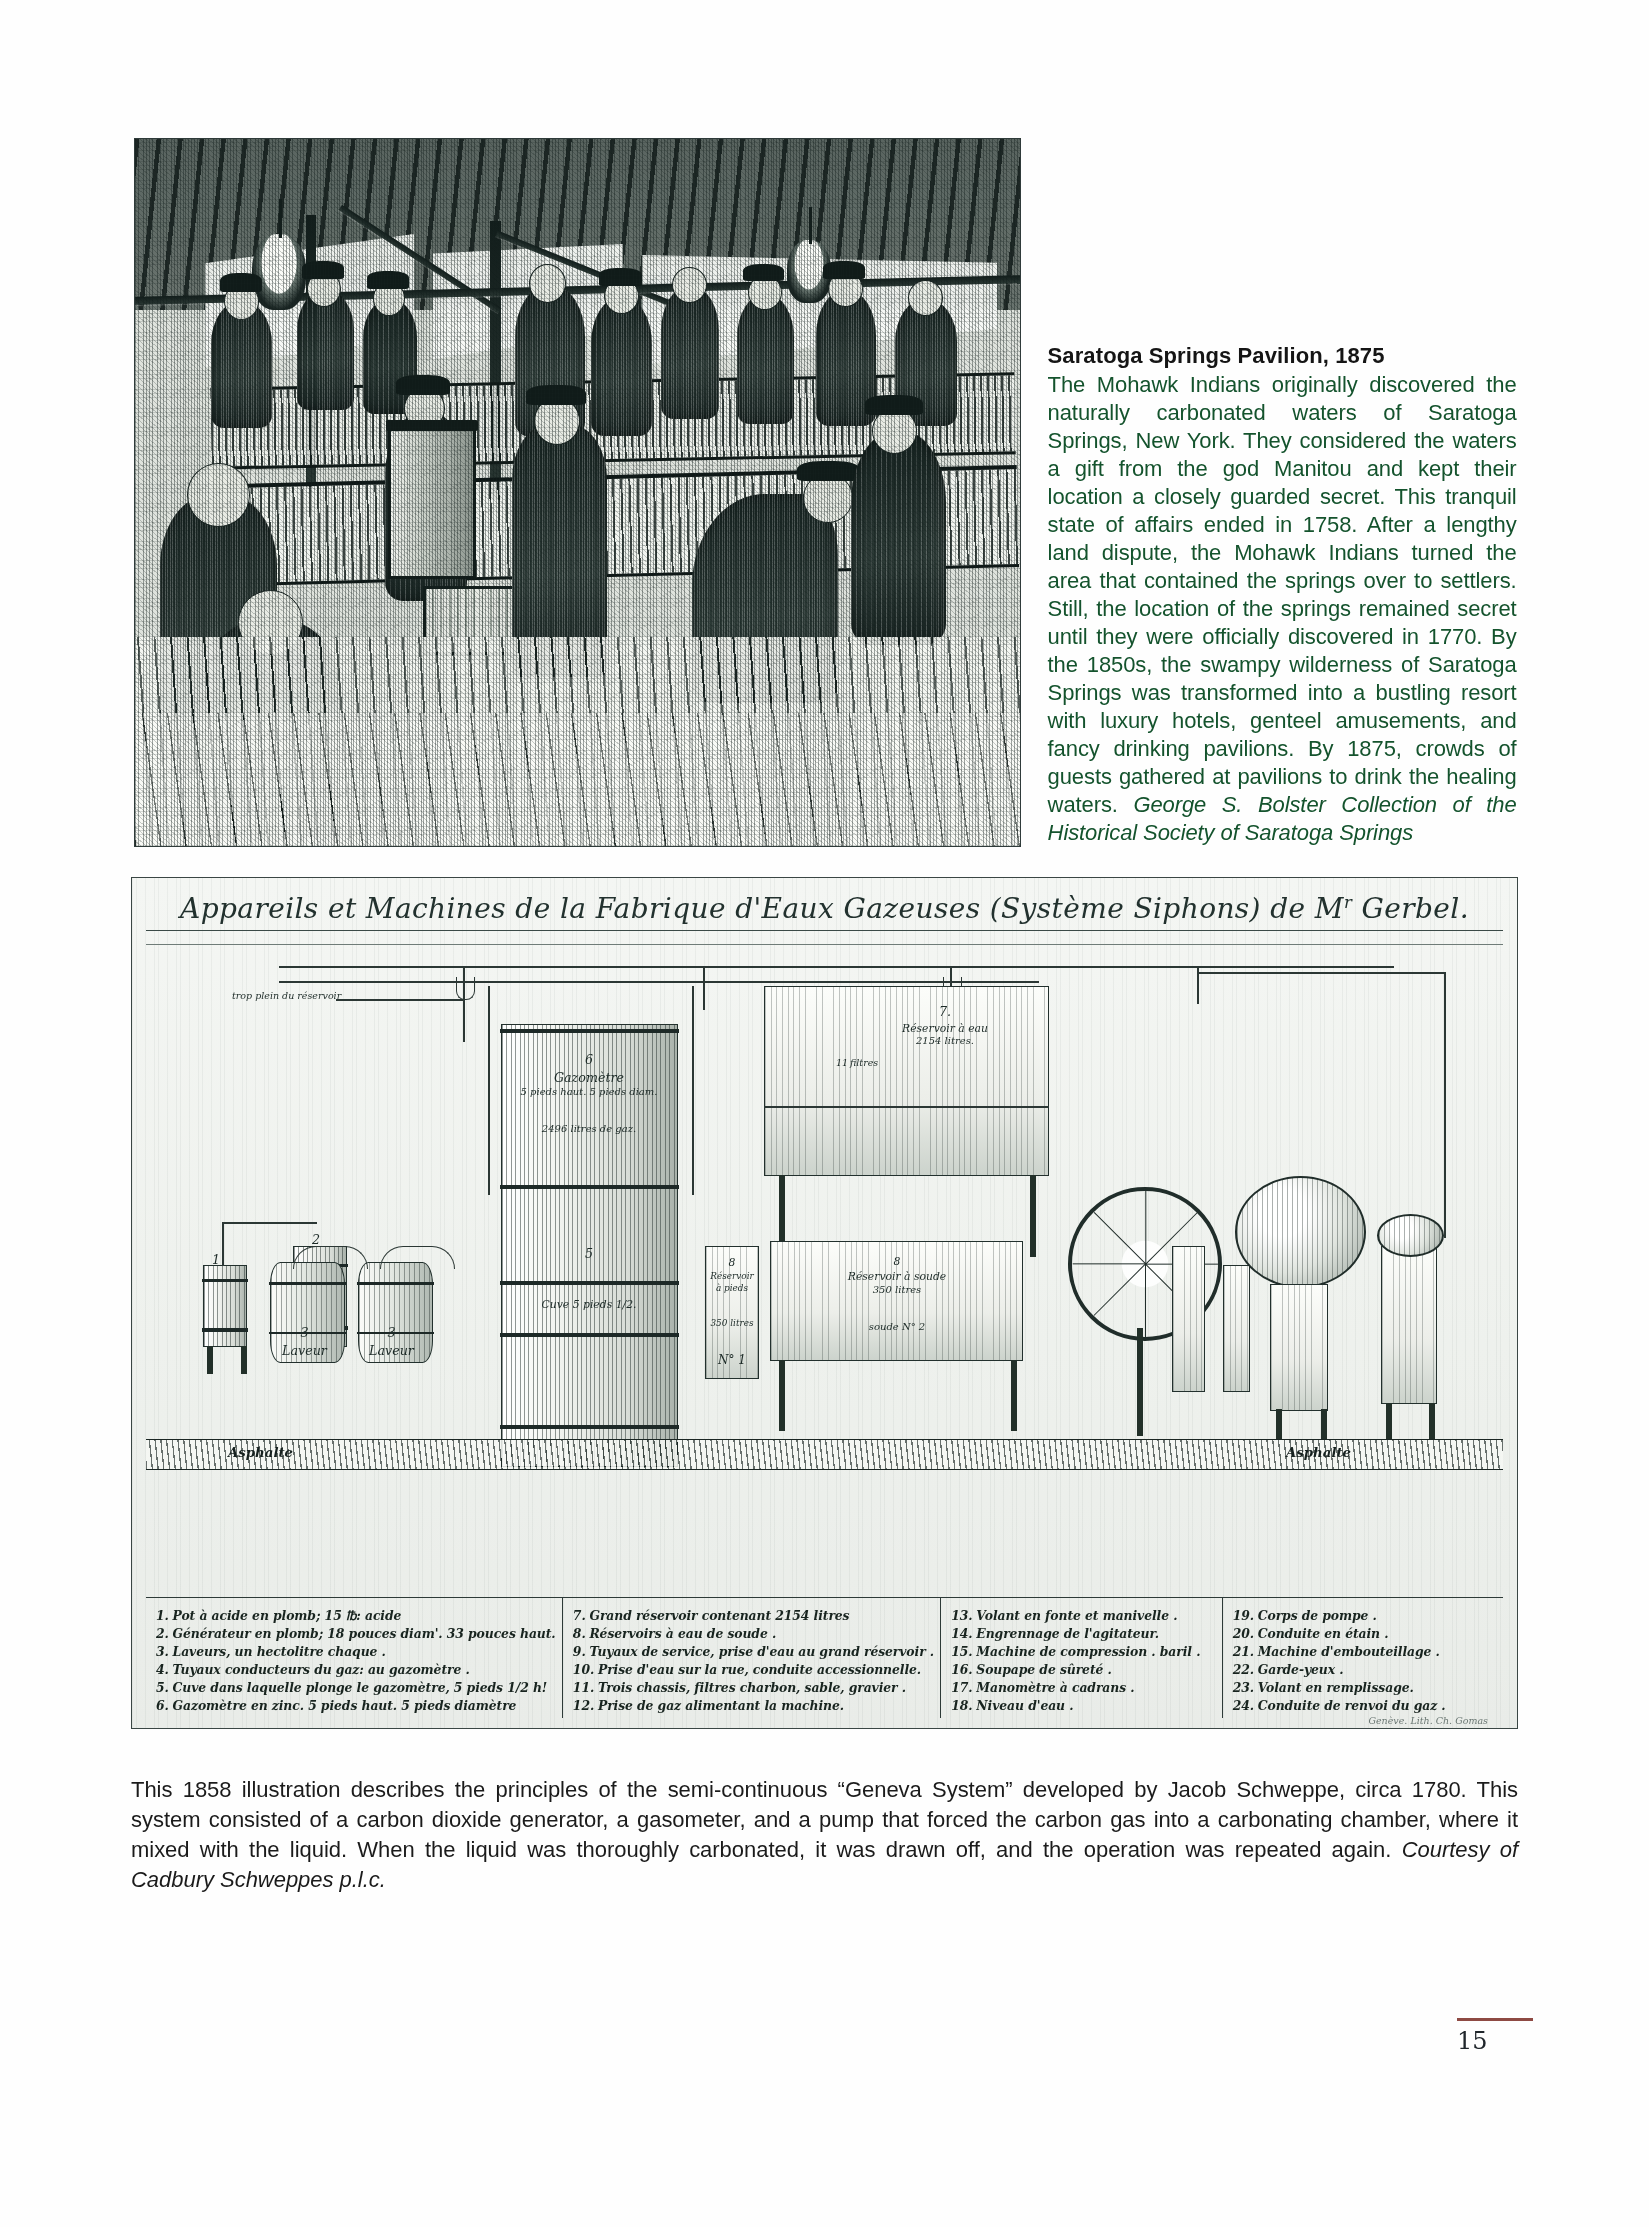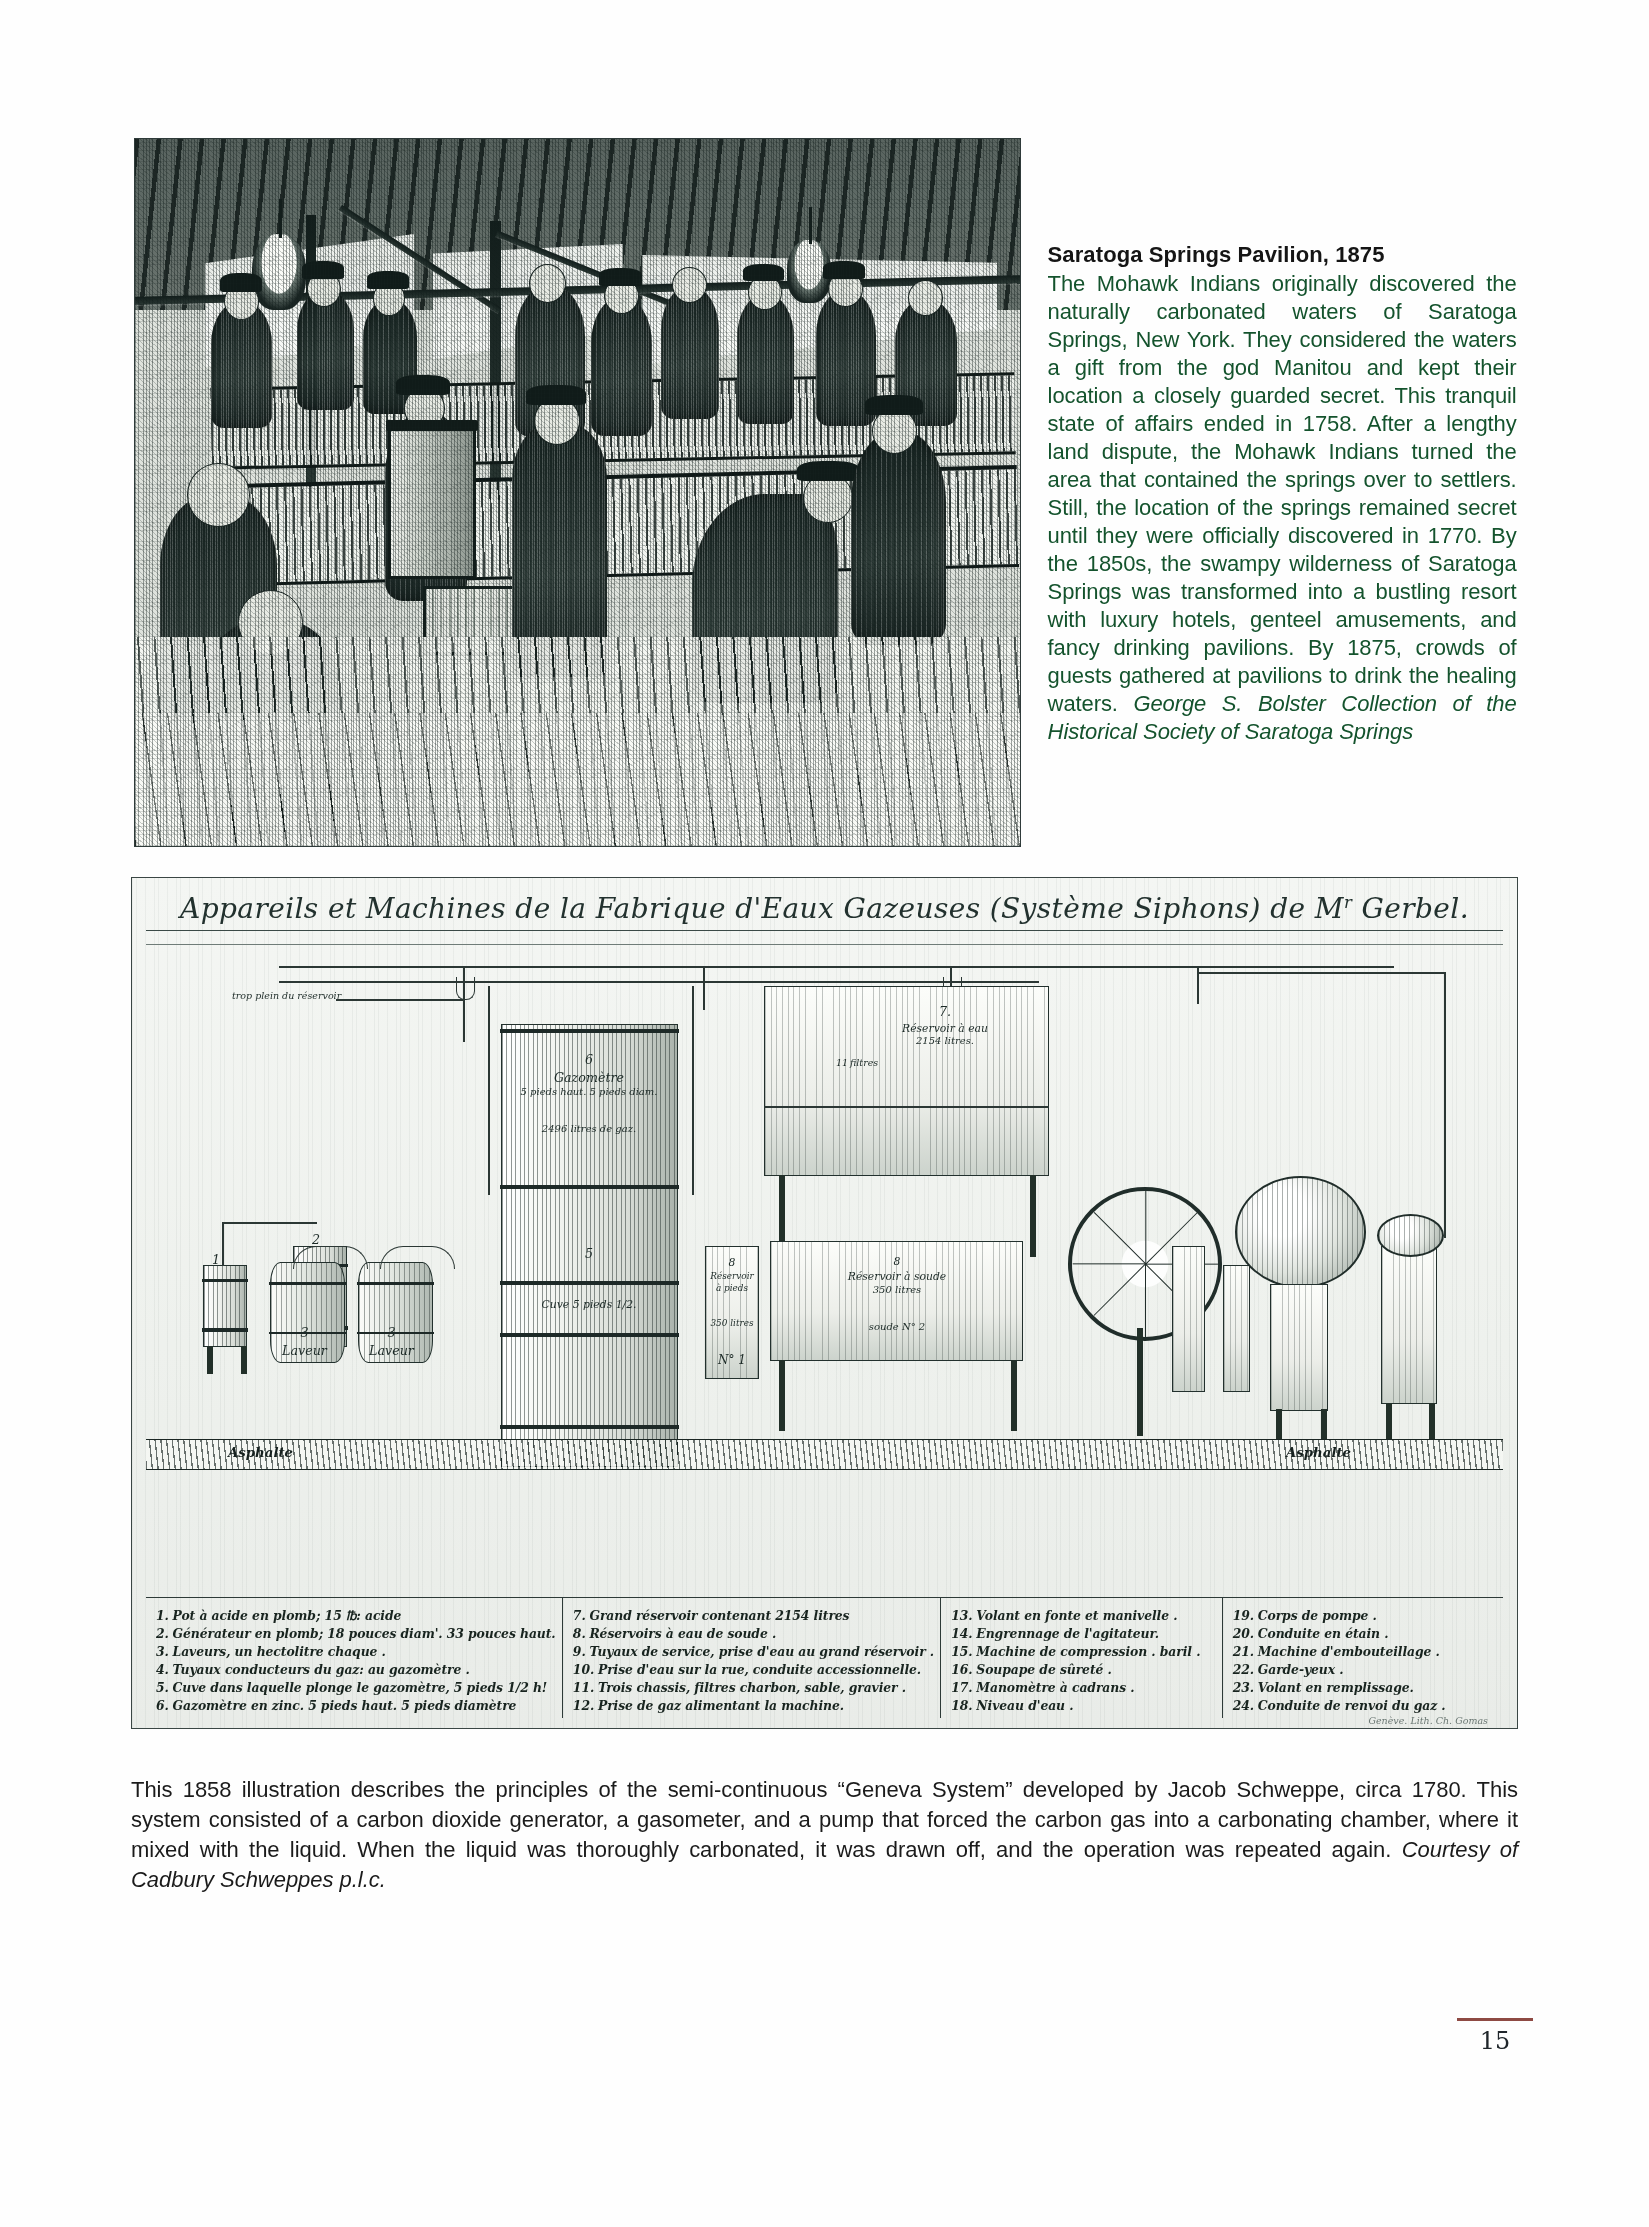--- a/index.html
+++ b/index.html
@@ -19,21 +19,21 @@
     overflow: hidden;
   }
 
   
   .top-section {
     position: absolute;
     left: 134px;
     top: 138px;
     width: 1383px;
     display: flex;
-    align-items: center;
+    align-items: flex-end;
     gap: 26.6px;
   }
 
   
   .engraving-wrap {
     position: relative;
     width: 887px;
     height: 709px;
     flex: 0 0 auto;
     border: 1.9px solid #2f3b3a;
@@ -402,21 +402,20 @@
     color: #1b1b1b;
     letter-spacing: -0.03px;
   }
 
   
   .folio {
     position: absolute;
     right: 116px;
     top: 2018px;
     width: 76px;
-    text-align: center;
   }
   .folio-rule {
     height: 3.2px;
     background: #8e4a43;
     margin-bottom: 6.3px;
   }
   .folio-num {
     font-family: "DejaVu Serif", serif;
     font-size: 24px;
     color: #20262b;

